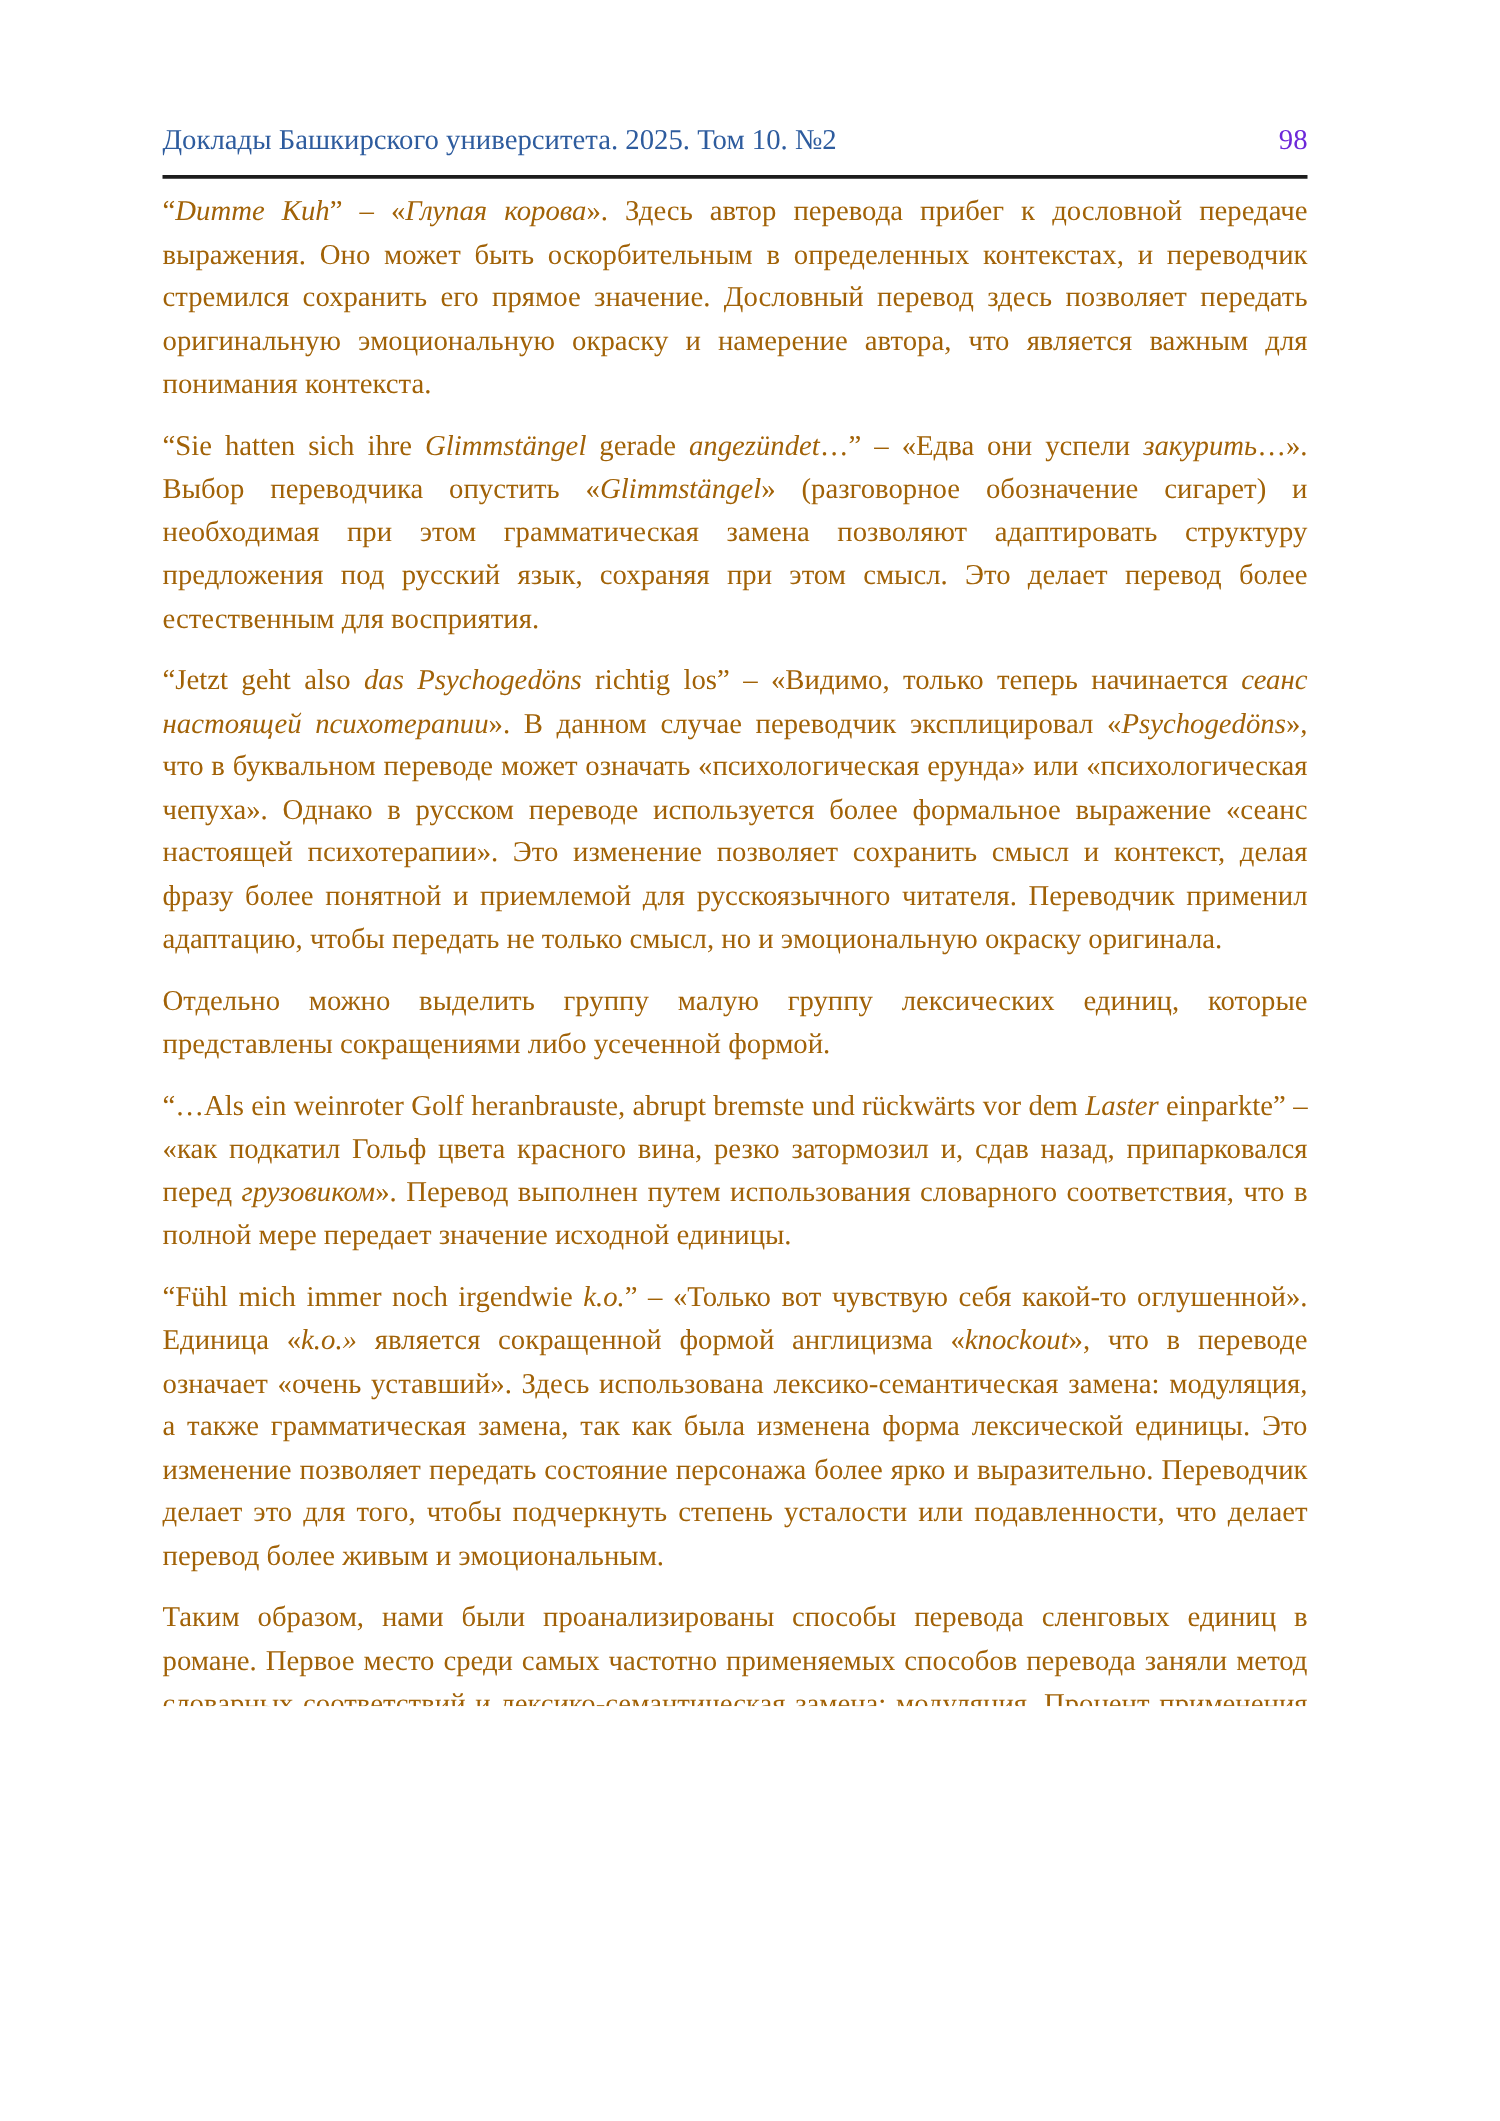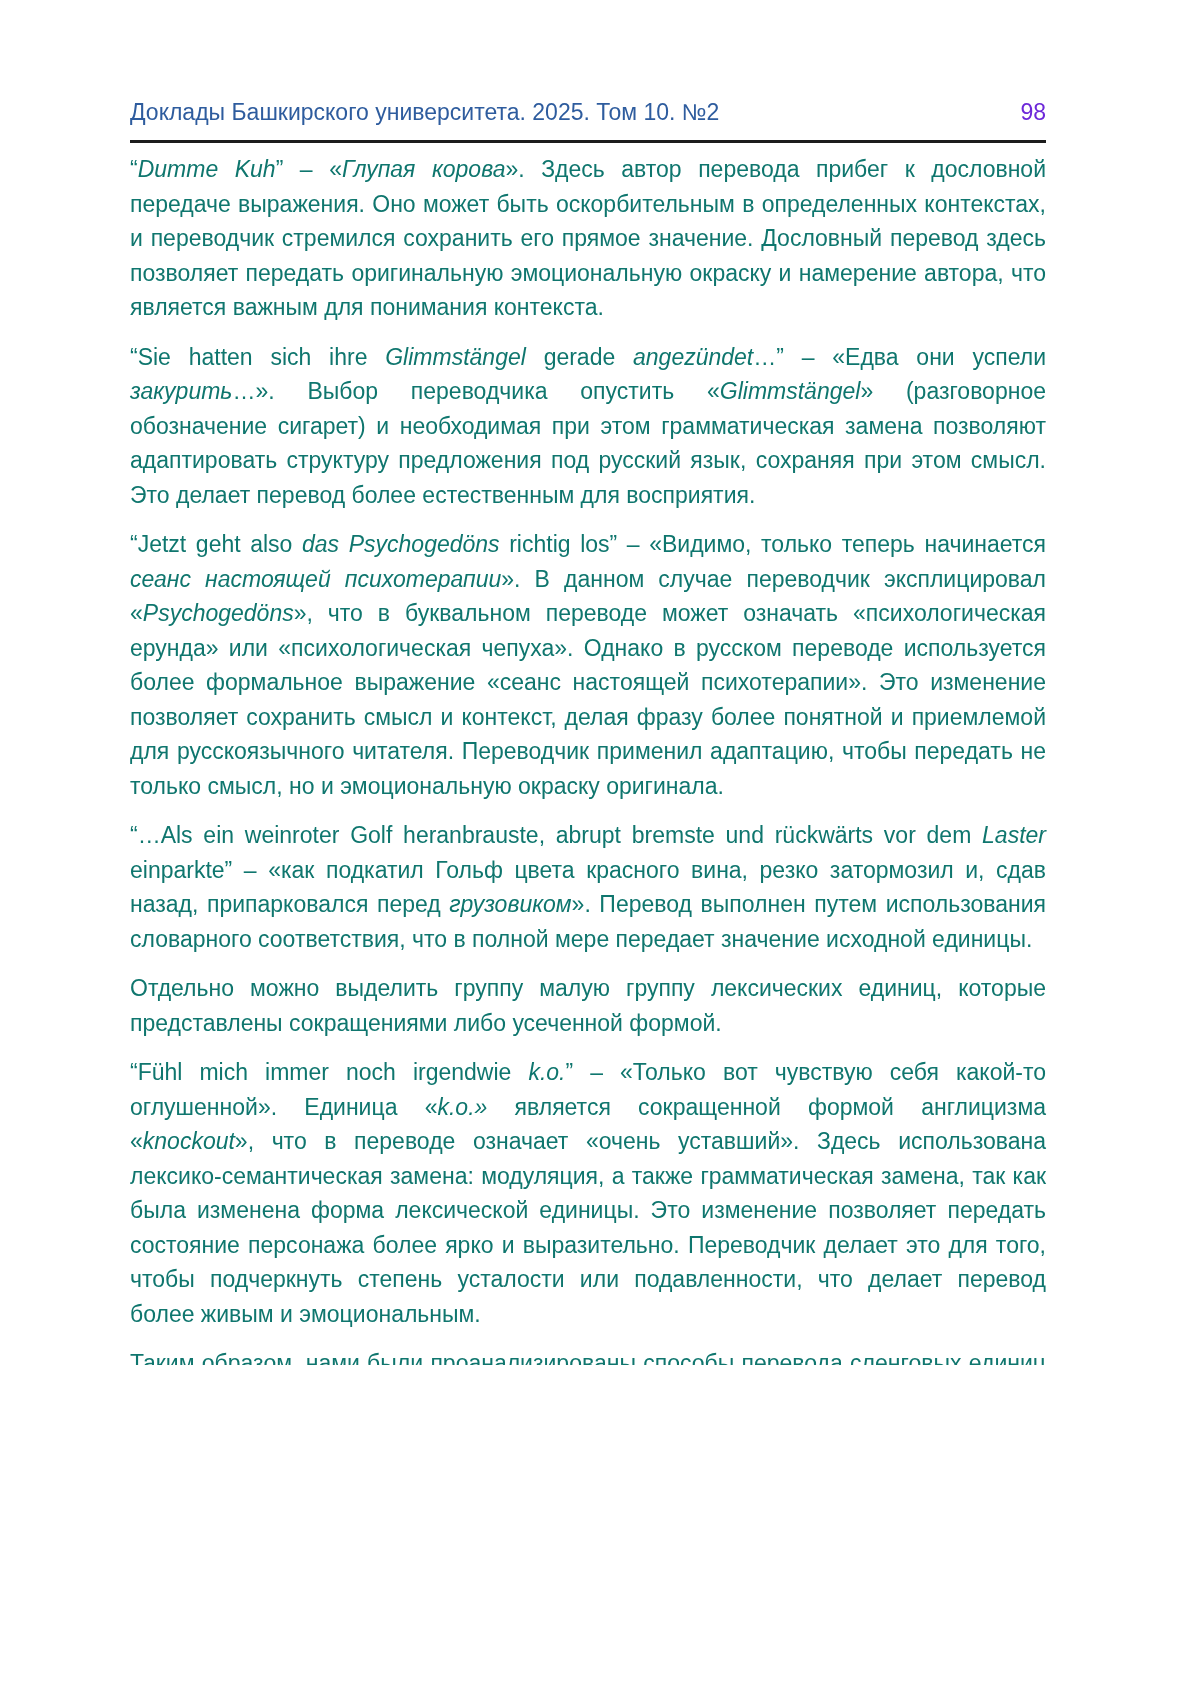--- a/index.html
+++ b/index.html
@@ -5,21 +5,21 @@
   html, body {
     margin: 0;
     padding: 0;
     background: #ffffff;
   }
   .page {
     position: relative;
     width: 1200px;
     height: 1365px;
     background: #ffffff;
-    font-family: Liberation Sans, sans-serif;
+    font-family: Liberation Serif, serif;
     overflow: hidden;
   }
   .running-header {
     position: absolute;
     left: 130px;
     top: 98px;
     width: 916px;
     display: flex;
     justify-content: space-between;
     align-items: baseline;
@@ -55,22 +55,22 @@
 </style>
 </head>
 <body>
 
 <div class="page" style="background: rgb(255, 255, 255);">
   <div class="running-header">
     <span style="color: rgb(46, 92, 158);">Доклады Башкирского университета. 2025. Том 10. №2</span>
     <span style="color: #6d28d9;">98</span>
   </div>
   <hr class="header-rule" style="background: rgb(28, 28, 28);">
-  <div class="body-text" style="color: #0f766e;">
+  <div class="body-text" style="color: #a16207;">
       <p><span>“</span><em>Dumme Kuh</em><span>” – «</span><em>Глупая корова</em><span>». Здесь автор перевода прибег к дословной передаче выражения. Оно может быть оскорбительным в определенных контекстах, и переводчик стремился сохранить его прямое значение. Дословный перевод здесь позволяет передать оригинальную эмоциональную окраску и намерение автора, что является важным для понимания контекста.</span></p>
       <p><span>“Sie hatten sich ihre </span><em>Glimmstängel</em><span> gerade </span><em>angezündet</em><span>…” – «Едва они успели </span><em>закурить</em><span>…». Выбор переводчика опустить «</span><em>Glimmstängel</em><span>» (разговорное обозначение сигарет) и необходимая при этом грамматическая замена позволяют адаптировать структуру предложения под русский язык, сохраняя при этом смысл. Это делает перевод более естественным для восприятия.</span></p>
       <p><span>“Jetzt geht also </span><em>das Psychogedöns</em><span> richtig los” – «Видимо, только теперь начинается </span><em>сеанс настоящей психотерапии</em><span>». В данном случае переводчик эксплицировал «</span><em>Psychogedöns</em><span>», что в буквальном переводе может означать «психологическая ерунда» или «психологическая чепуха». Однако в русском переводе используется более формальное выражение «сеанс настоящей психотерапии». Это изменение позволяет сохранить смысл и контекст, делая фразу более понятной и приемлемой для русскоязычного читателя. Переводчик применил адаптацию, чтобы передать не только смысл, но и эмоциональную окраску оригинала.</span></p>
+      <p><span>Отдельно можно выделить группу малую группу лексических единиц, которые представлены сокращениями либо усеченной формой.</span></p>
       <p><span>“…Als ein weinroter Golf heranbrauste, abrupt bremste und rückwärts vor dem </span><em>Laster</em><span> einparkte” – «как подкатил Гольф цвета красного вина, резко затормозил и, сдав назад, припарковался перед </span><em>грузовиком</em><span>». Перевод выполнен путем использования словарного соответствия, что в полной мере передает значение исходной единицы.</span></p>
-      <p><span>Отдельно можно выделить группу малую группу лексических единиц, которые представлены сокращениями либо усеченной формой.</span></p>
       <p><span>“Fühl mich immer noch irgendwie </span><em>k.o.</em><span>” – «Только вот чувствую себя какой-то оглушенной». Единица «</span><em>k.o.»</em><span> является сокращенной формой англицизма «</span><em>knockout</em><span>», что в переводе означает «очень уставший». Здесь использована лексико-семантическая замена: модуляция, а также грамматическая замена, так как была изменена форма лексической единицы. Это изменение позволяет передать состояние персонажа более ярко и выразительно. Переводчик делает это для того, чтобы подчеркнуть степень усталости или подавленности, что делает перевод более живым и эмоциональным.</span></p>
       <p><span>Таким образом, нами были проанализированы способы перевода сленговых единиц в романе. Первое место среди самых частотно применяемых способов перевода заняли метод словарных соответствий и лексико-семантическая замена: модуляция. Процент применения каждого из данных способов для передачи исходных сленговых единиц на русский язык от общего числа проанализированных сленгизмов составляет 42.18%.</span></p>
     </div>
 </div>
 
 </body></html>

